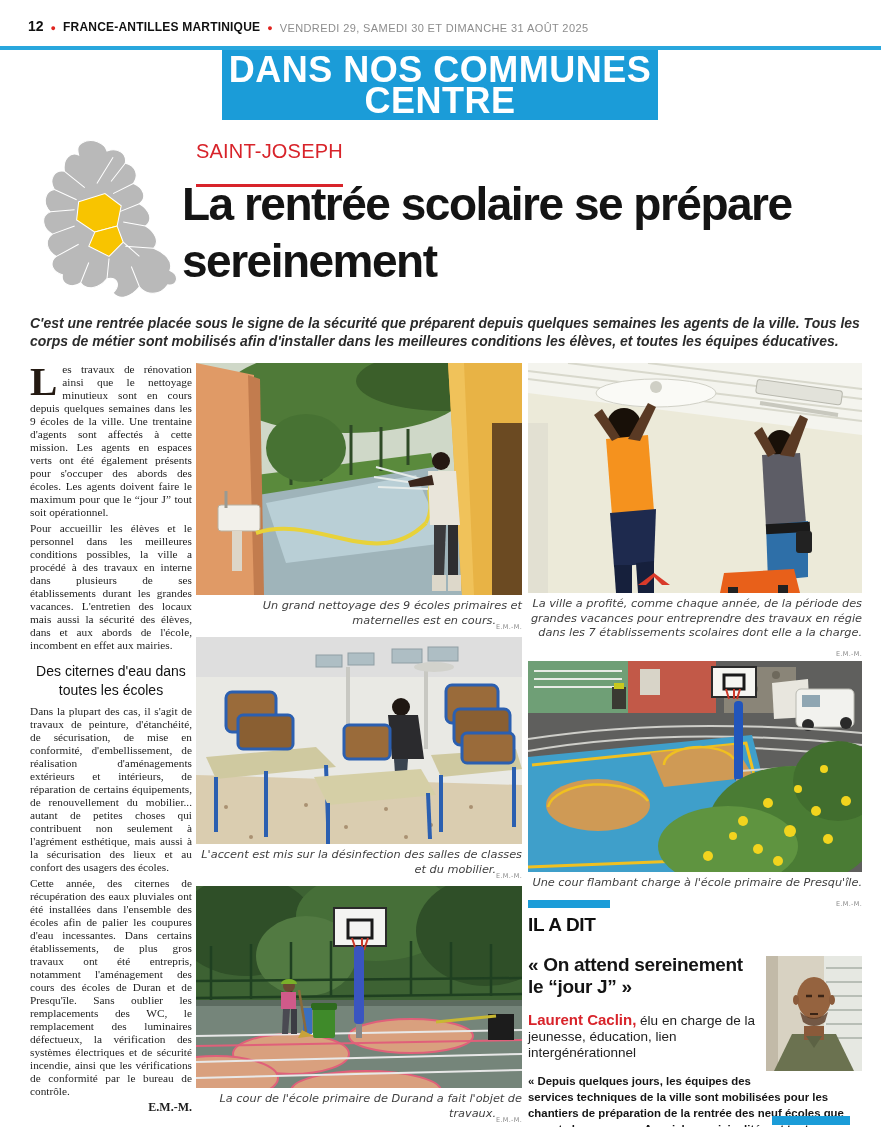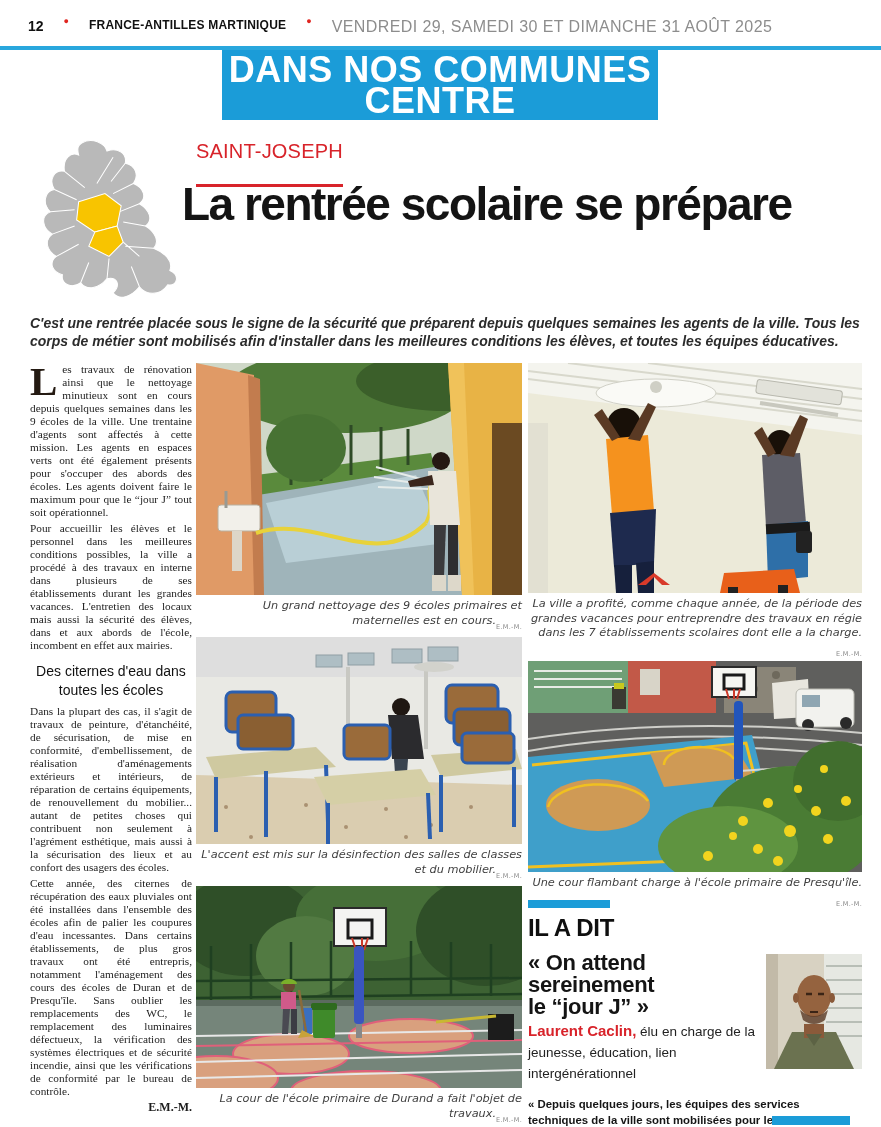--- a/index.html
+++ b/index.html
@@ -1,24 +1,24 @@
 <!DOCTYPE html>
 <html lang="fr"><head>
 <meta charset="utf-8">
 <style>
   html,body{margin:0;padding:0;background:#e9e9e9;}
   .page{position:relative;width:881px;height:1127px;background:#ffffff;overflow:hidden;
         font-family:"Liberation Sans",sans-serif;color:#1a1a1a;margin:0 auto;}
 
   
-  .masthead{position:absolute;left:28px;top:18px;width:830px;display:flex;align-items:flex-start;gap:20px;white-space:nowrap;}
+  .masthead{position:absolute;left:28px;top:18px;width:830px;display:flex;align-items:flex-end;gap:7px;white-space:nowrap;}
   .page-num{font-weight:bold;font-size:14px;color:#111;}
   .red-dot{color:#e02520;font-size:9px;line-height:1;position:relative;top:-1px;}
   .brand{font-weight:bold;font-size:12px;letter-spacing:.2px;color:#111;}
-  .edition-date{font-size:16px;color:#8d8d8d;letter-spacing:.4px;}
+  .edition-date{font-size:11px;color:#8d8d8d;letter-spacing:.4px;}
   .blue-rule{position:absolute;left:0;top:46px;width:881px;height:4px;background:#29a7dd;}
 
   
   .banner{position:absolute;left:222px;top:50px;width:436px;height:70px;background:#1b9cd8;
           display:flex;flex-direction:column;justify-content:center;align-items:center;}
   .banner div{color:#fff;font-weight:bold;font-size:36px;line-height:31px;letter-spacing:.5px;}
 
   
   .map-wrap{position:absolute;left:26px;top:136px;}
 
@@ -45,24 +45,24 @@
   .col-right{position:absolute;left:528px;top:363px;width:334px;}
 
   .photo{display:block;}
   .caption{font-family:"DejaVu Sans",sans-serif;font-style:italic;font-size:11.3px;line-height:14.5px;
            color:#3f3f3f;margin:4px 0 9px 0;text-align:right;}
   .credit{float:right;font-style:normal;font-size:6.5px;color:#8a8a8a;margin-top:6px;letter-spacing:.3px;}
 
   
   .quote-box{margin-top:5px;position:relative;}
   .qb-bar{width:82px;height:8px;background:#1b9cd8;}
-  .qb-header{font-weight:bold;font-size:24px;letter-spacing:-.3px;color:#0f0f0f;margin:6px 0 10px 0;}
+  .qb-header{font-weight:bold;font-size:19px;letter-spacing:-.3px;color:#0f0f0f;margin:6px 0 18px 0;}
   .portrait{float:right;margin:2px 0 4px 8px;}
-  .qb-title{font-weight:bold;font-size:22px;line-height:22px;color:#141414;letter-spacing:-.3px;}
-  .qb-speaker{font-size:13.5px;line-height:21px;color:#222;margin-top:2px;}
+  .qb-title{font-weight:bold;font-size:19px;line-height:22px;color:#141414;letter-spacing:-.3px;}
+  .qb-speaker{font-size:13.5px;line-height:16px;color:#222;margin-top:14px;}
   .qb-speaker .speaker{color:#d8232a;font-weight:bold;font-size:15px;}
   .qb-quote{font-weight:bold;font-size:11.4px;line-height:16.2px;color:#151515;margin-top:12px;text-align:left;}
   .qb-endbar{position:absolute;left:772px;top:1116px;width:78px;height:9px;background:#1b9cd8;}
 </style>
 </head>
 <body>
 
 <div class="page">
 
   <div class="masthead">
@@ -92,20 +92,21 @@
                  M54,144 L62,124 M112,148 L104,128 M96,104 L112,118"></path>
       </g>
       <path d="M52,64 L78,56 L94,68 L90,88 L68,94 L50,82 Z" fill="#f8c400" stroke="#ffffff" stroke-width="1"></path>
       <path d="M68,94 L90,88 L96,104 L82,118 L62,108 Z" fill="#f8c400" stroke="#ffffff" stroke-width="1"></path>
     </svg>
   </div>
 
   <div class="kicker">SAINT-JOSEPH</div>
   <div class="headline">
     <div>La rentrée scolaire se prépare</div>
+    <div>sereinement</div>
   </div>
   <div class="lede">C'est une rentrée placée sous le signe de la sécurité que préparent depuis quelques semaines les agents de la ville. Tous les corps de métier sont mobilisés afin d'installer dans les meilleures conditions les élèves, et toutes les équipes éducatives.</div>
 
   <div class="col-left">
     <p><span class="dropcap">L</span><span>es travaux de rénovation ainsi que le nettoyage minutieux sont en cours depuis quelques semaines dans les 9 écoles de la ville. Une trentaine d'agents sont affectés à cette mission. Les agents en espaces verts ont été également présents pour s'occuper des abords des écoles. Les agents doivent faire le maximum pour que le “jour J” tout soit opérationnel.</span></p>
     <p>Pour accueillir les élèves et le personnel dans les meilleures conditions possibles, la ville a procédé à des travaux en interne dans plusieurs de ses établissements durant les grandes vacances. L'entretien des locaux mais aussi la sécurité des élèves, dans et aux abords de l'école, incombent en effet aux mairies.</p>
     <div class="subhead">Des citernes d'eau dans toutes les écoles</div>
     <p>Dans la plupart des cas, il s'agit de travaux de peinture, d'étanchéité, de sécurisation, de mise en conformité, d'embellissement, de réalisation d'aménagements extérieurs et intérieurs, de réparation de certains équipements, de renouvellement du mobilier... autant de petites choses qui contribuent non seulement à l'agrément esthétique, mais aussi à la sécurisation des lieux et au confort des usagers des écoles.</p>
     <p>Cette année, des citernes de récupération des eaux pluviales ont été installées dans l'ensemble des écoles afin de palier les coupures d'eau incessantes. Dans certains établissements, de plus gros travaux ont été entrepris, notamment l'aménagement des cours des écoles de Duran et de Presqu'île. Sans oublier les remplacements des WC, le remplacement des luminaires défectueux, la vérification des systèmes électriques et de sécurité incendie, ainsi que les vérifications de conformité par le bureau de contrôle.</p>
     <div class="byline">E.M.-M.</div>

